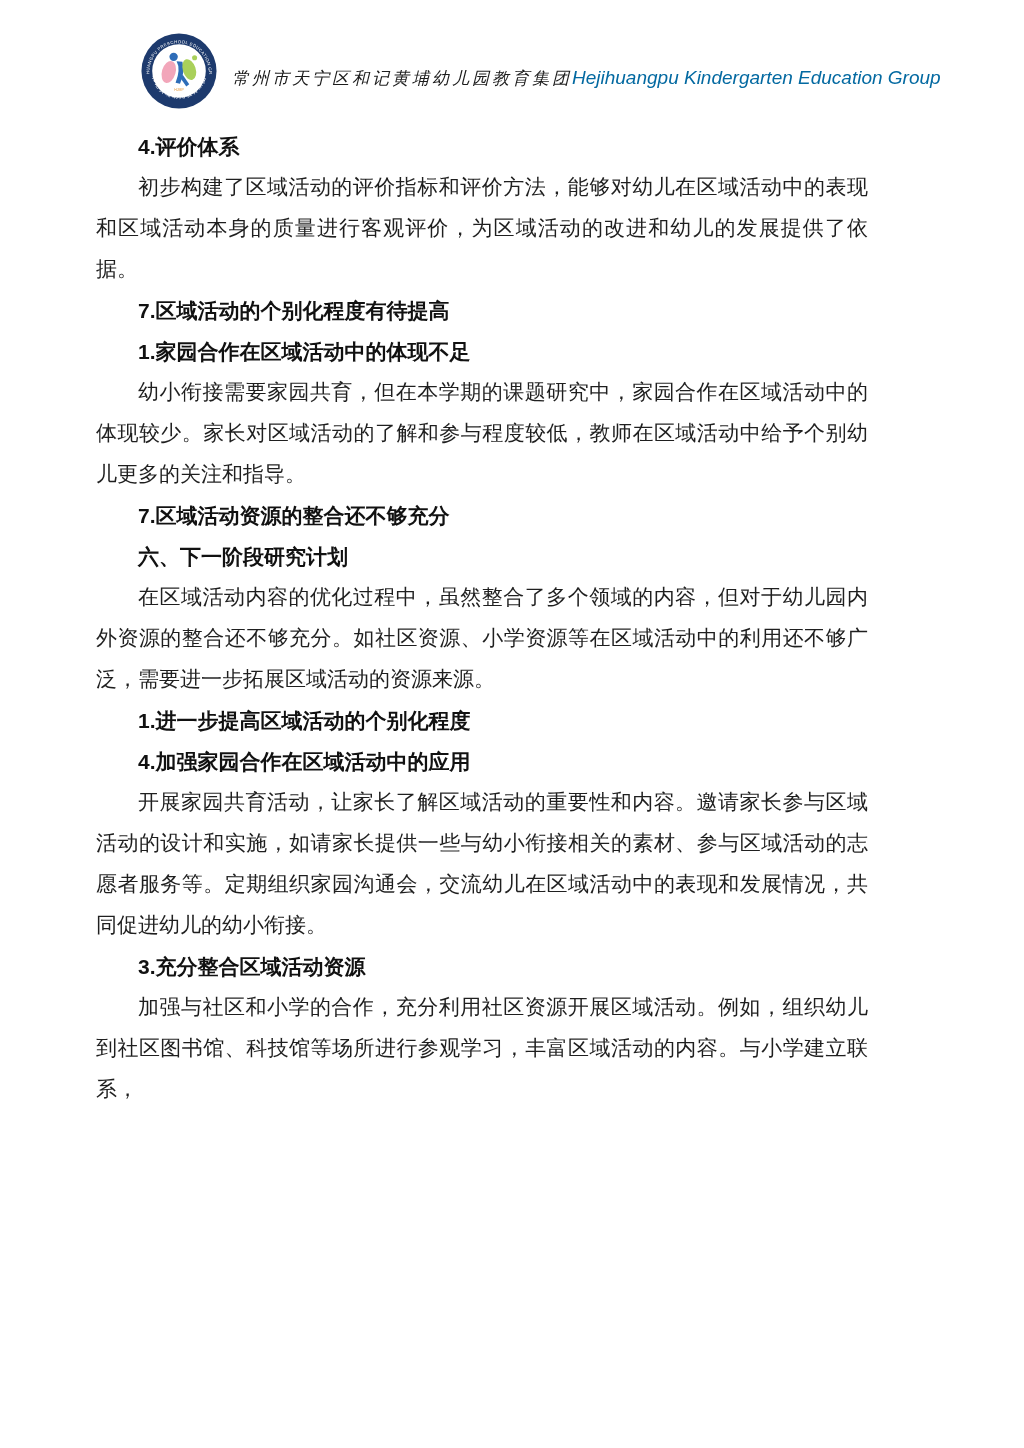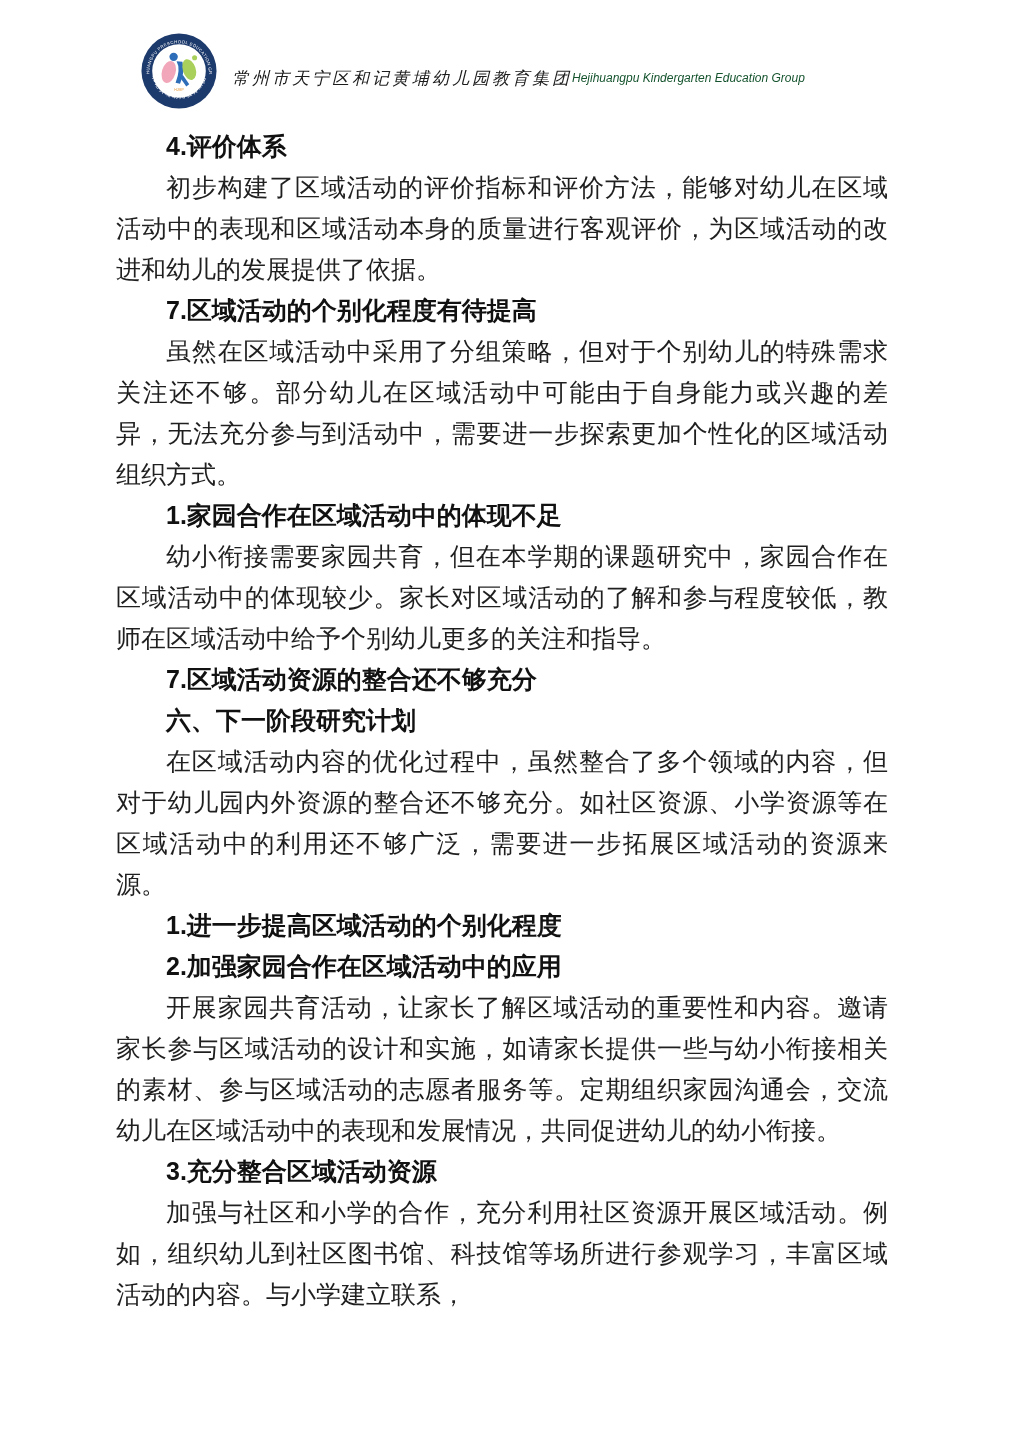--- a/index.html
+++ b/index.html
@@ -28,33 +28,33 @@
     font-style:italic;
     font-size:17px;
     letter-spacing:3px;
     color:#1c1c1c;
     line-height:24px;
     white-space:nowrap;
   }
   .title-en {
     font-family:"Liberation Sans", sans-serif;
     font-style:italic;
-    font-size:12px;
-    color:#14532d;
+    font-size:19px;
+    color:#0369a1;
     line-height:24px;
     white-space:nowrap;
   }
 
   
   .doc {
     position:absolute;
-    left:116px;
+    left:96px;
     top:126px;
     width:772px;
-    font-size:25px;
+    font-size:21px;
     line-height:41px;
     color:#1f1f1f;
   }
   .blk {
     margin:0;
     text-indent:2em;
     text-align:justify;
   }
   .blk.h2, .blk.h3 {
     font-family:"Liberation Sans", sans-serif;
@@ -95,26 +95,25 @@
     <div class="titles">
       <div class="title-cn">常州市天宁区和记黄埔幼儿园教育集团</div>
       <div class="title-en">Hejihuangpu Kindergarten Education Group</div>
     </div>
   </div>
 
   <div class="doc">
     <div class="blk h3">4.评价体系</div>
     <div class="blk p">初步构建了区域活动的评价指标和评价方法，能够对幼儿在区域活动中的表现和区域活动本身的质量进行客观评价，为区域活动的改进和幼儿的发展提供了依据。</div>
     <div class="blk h3">7.区域活动的个别化程度有待提高</div>
-    <div class="blk p">虽然在区域活动中采用了分组策略，但对于个别幼儿的特殊需求关注还不够。部分幼儿在区域活动中可能由于自身能力或兴趣的差异，无法充分参与到活动中，需要进一步探索更加个性化的区域活动组织方式。</div>
     <div class="blk h3">1.家园合作在区域活动中的体现不足</div>
     <div class="blk p">幼小衔接需要家园共育，但在本学期的课题研究中，家园合作在区域活动中的体现较少。家长对区域活动的了解和参与程度较低，教师在区域活动中给予个别幼儿更多的关注和指导。</div>
     <div class="blk h3">7.区域活动资源的整合还不够充分</div>
     <div class="blk h2">六、下一阶段研究计划</div>
     <div class="blk p">在区域活动内容的优化过程中，虽然整合了多个领域的内容，但对于幼儿园内外资源的整合还不够充分。如社区资源、小学资源等在区域活动中的利用还不够广泛，需要进一步拓展区域活动的资源来源。</div>
     <div class="blk h3">1.进一步提高区域活动的个别化程度</div>
-    <div class="blk h3">2.加强家园合作在区域活动中的应用</div>
+    <div class="blk h3">4.加强家园合作在区域活动中的应用</div>
     <div class="blk p">开展家园共育活动，让家长了解区域活动的重要性和内容。邀请家长参与区域活动的设计和实施，如请家长提供一些与幼小衔接相关的素材、参与区域活动的志愿者服务等。定期组织家园沟通会，交流幼儿在区域活动中的表现和发展情况，共同促进幼儿的幼小衔接。</div>
     <div class="blk h3">3.充分整合区域活动资源</div>
     <div class="blk p">加强与社区和小学的合作，充分利用社区资源开展区域活动。例如，组织幼儿到社区图书馆、科技馆等场所进行参观学习，丰富区域活动的内容。与小学建立联系，</div>
   </div>
 
 </div>
 
 </body></html>

